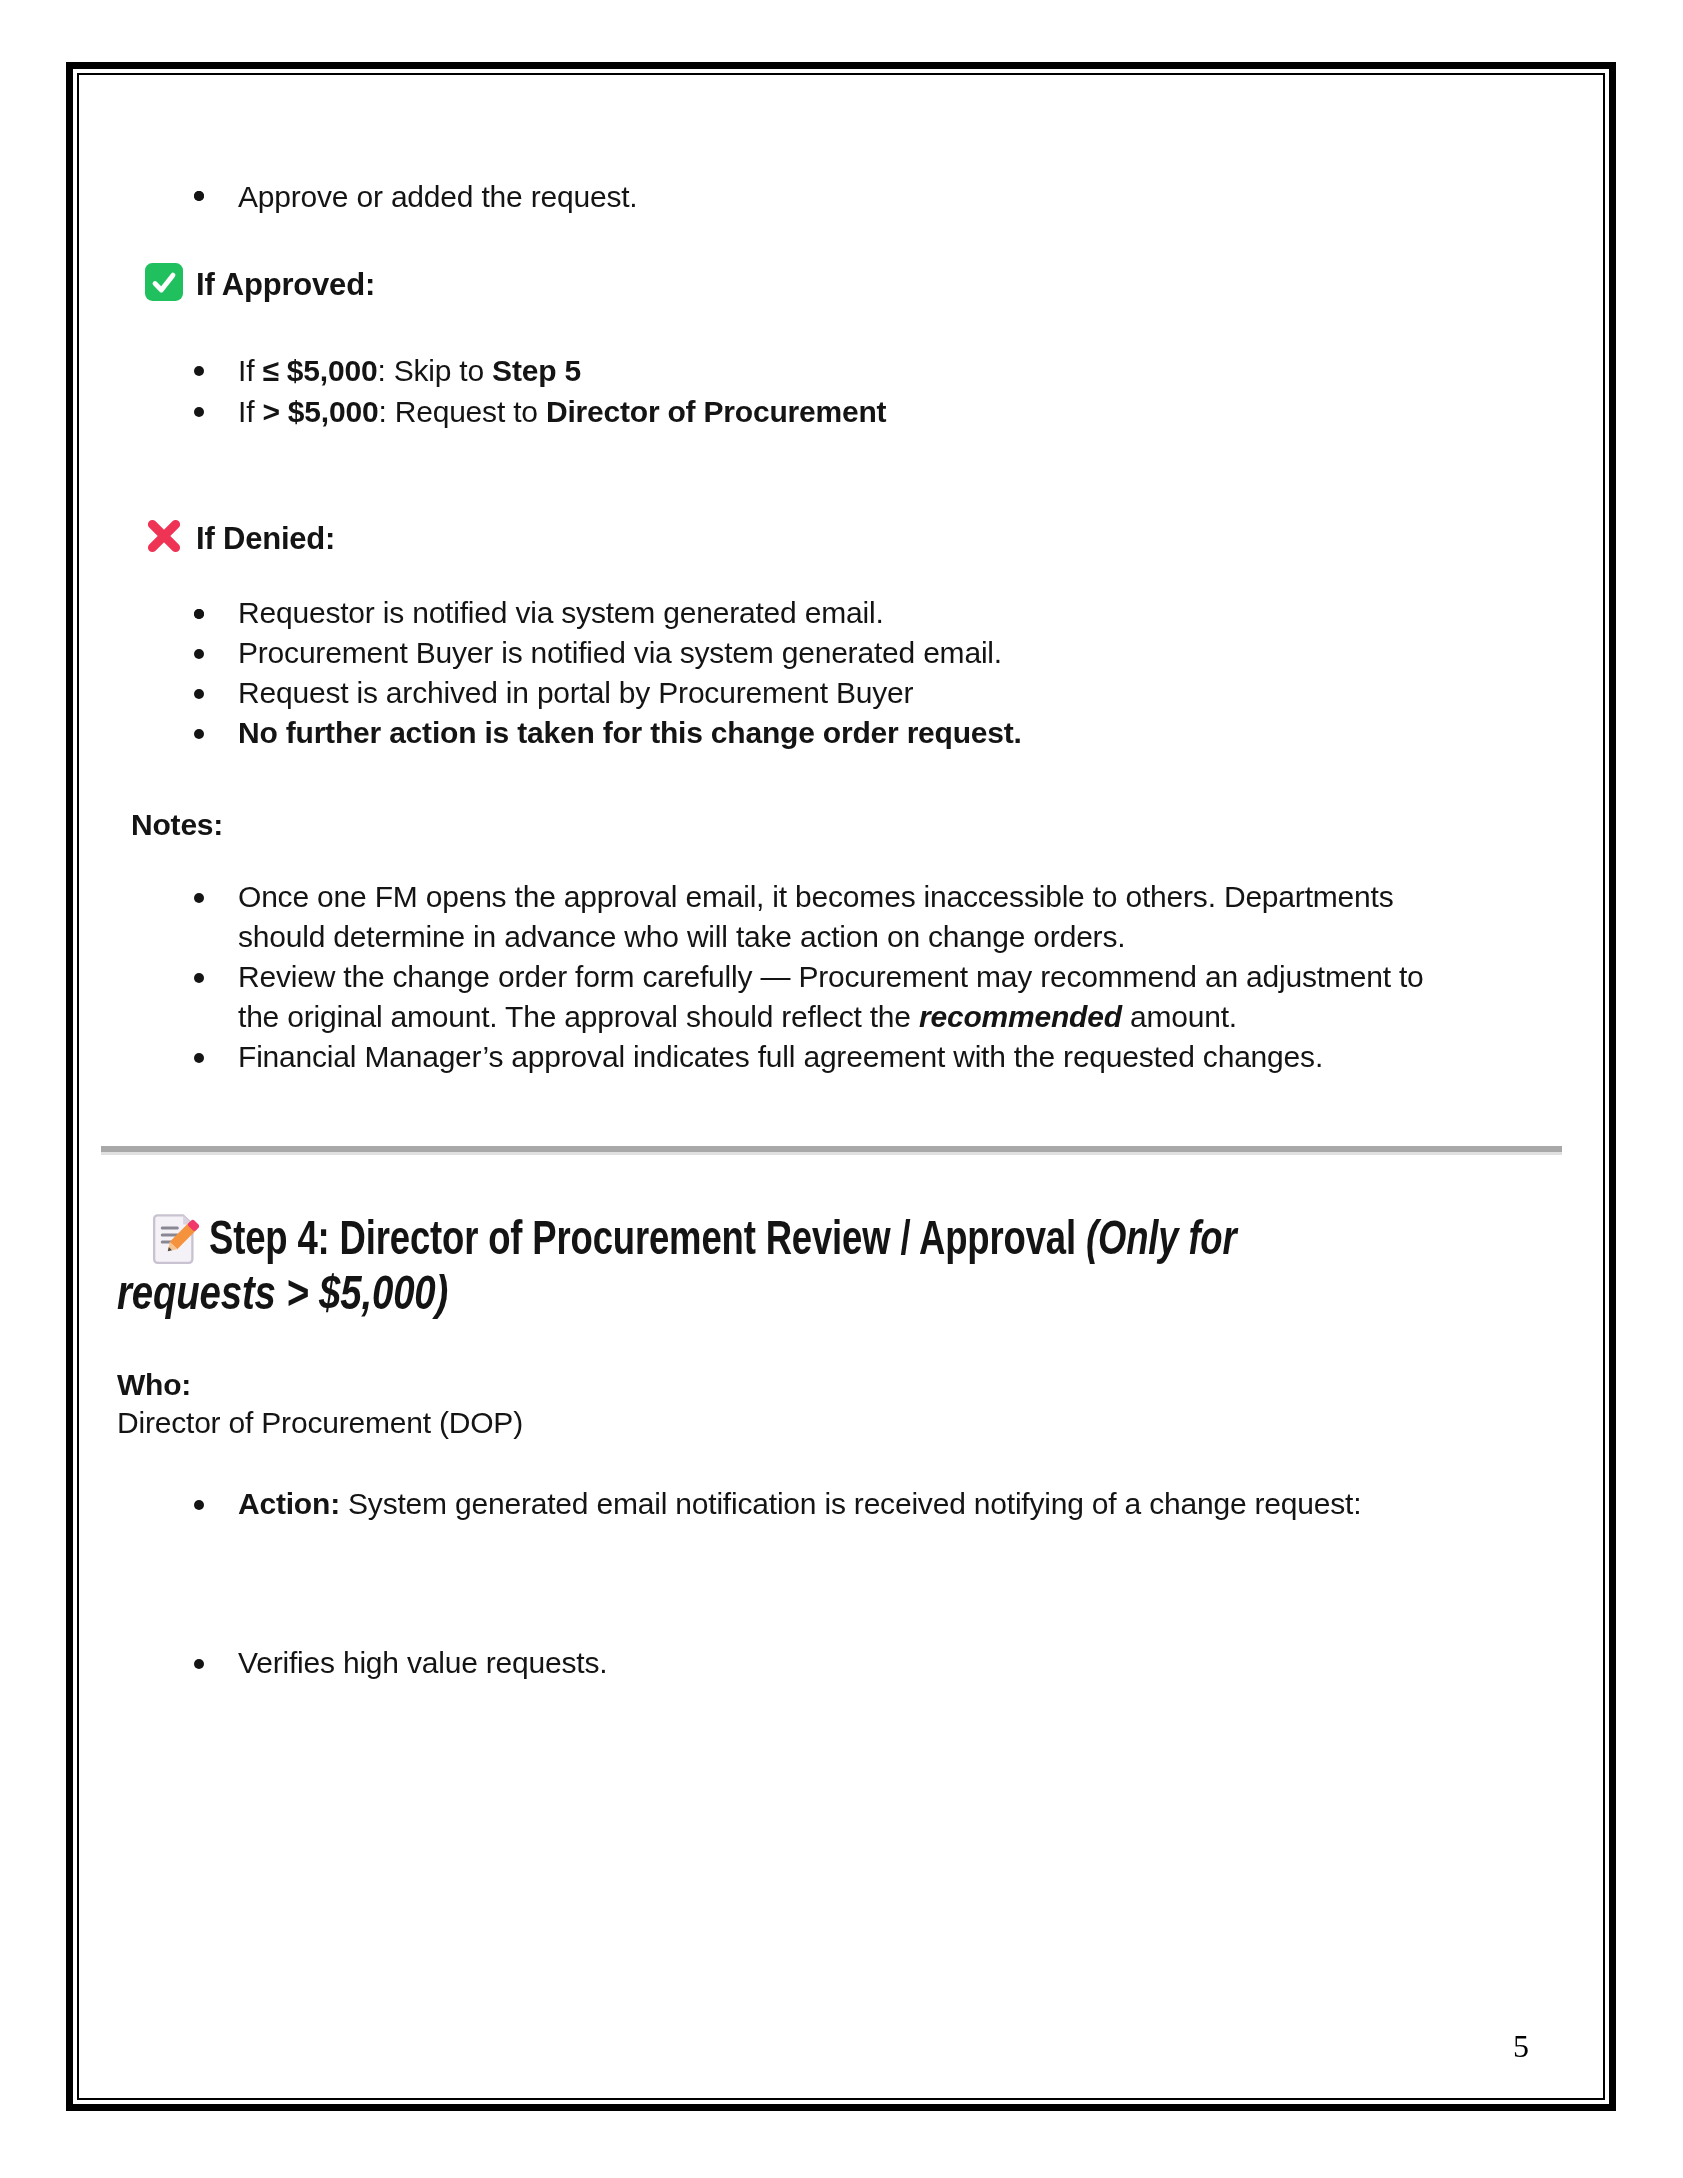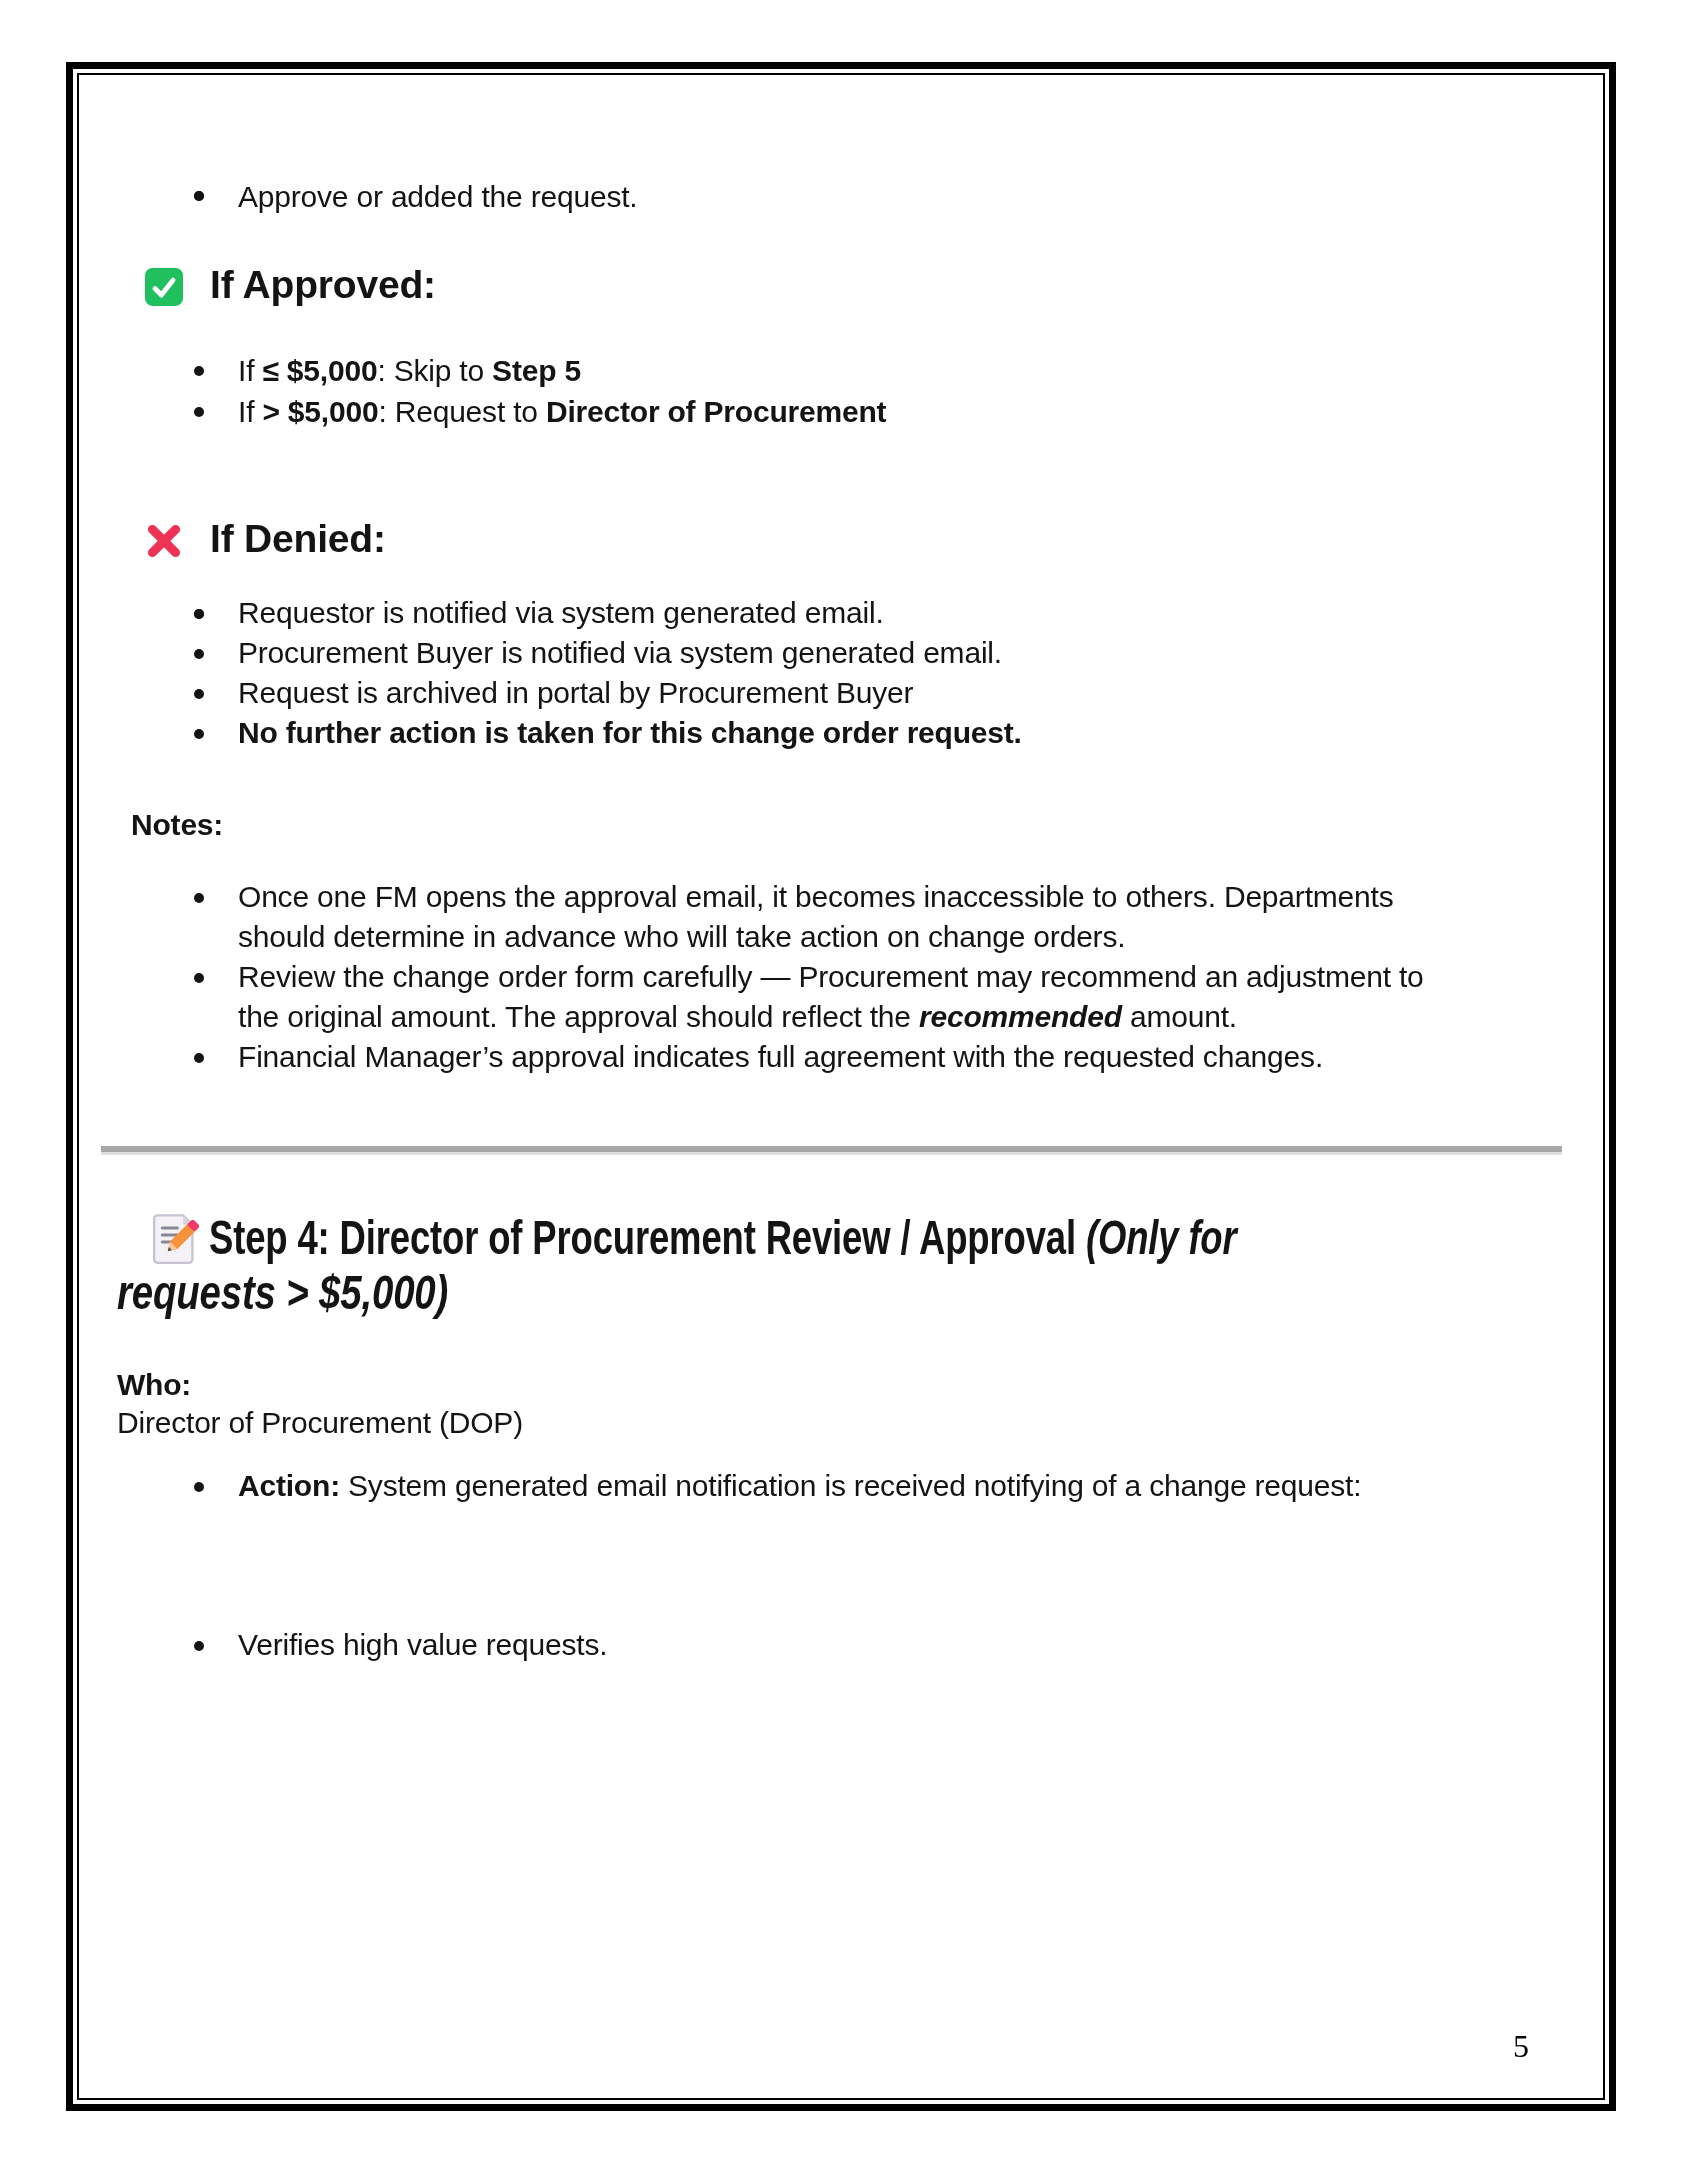--- a/index.html
+++ b/index.html
@@ -24,22 +24,22 @@
   ul{list-style:none;margin:0;padding:0;}
   li{position:relative;padding-left:121px;}
   li .dot{
     position:absolute;left:77px;top:0.52em;width:10px;height:10px;
     border-radius:50%;background:#141414;
   }
   b{font-weight:bold;}
   .intro-list li{line-height:43px;}
   .intro-list{margin-top:175px;}
 
-  .subhead{margin-top:45px;font-size:39px;line-height:43px;font-weight:bold;
-    padding-left:28px;display:flex;align-items:flex-end;gap:27px;}
+  .subhead{margin-top:45px;font-size:31px;line-height:43px;font-weight:bold;
+    padding-left:28px;display:flex;align-items:flex-start;gap:13px;}
   .subhead .emoji{flex:0 0 auto;width:38px;height:38px;}
   .subhead.denied{margin-top:85px;}
 
   .approved-list{margin-top:44px;}
   .approved-list li{line-height:41px;}
 
   .denied-list{margin-top:33px;}
   .denied-list li{line-height:40px;}
 
   .label-line{margin-top:50px;font-weight:bold;line-height:43px;padding-left:14px;}
@@ -59,21 +59,21 @@
     vertical-align:-10px;}
   .squeeze{display:inline-block;transform:scaleX(0.76);transform-origin:0 78%;
     white-space:nowrap;}
   .squeeze2{display:inline-block;transform:scaleX(0.80);transform-origin:0 78%;
     white-space:nowrap;}
   .hitalic{font-style:italic;}
 
   .who-block{margin-top:46px;line-height:38px;}
   .who-block .who-label{font-weight:bold;}
 
-  .action-list{margin-top:24px;}
+  .action-list{margin-top:42px;}
   .verify-list{margin-top:119px;}
 
   .page-number{
     position:absolute;left:1513px;top:2028px;width:50px;
     font-family:"Liberation Serif","DejaVu Serif",serif;
     font-size:32px;line-height:36px;color:#000;
   }
 </style>
 </head>
 <body>

